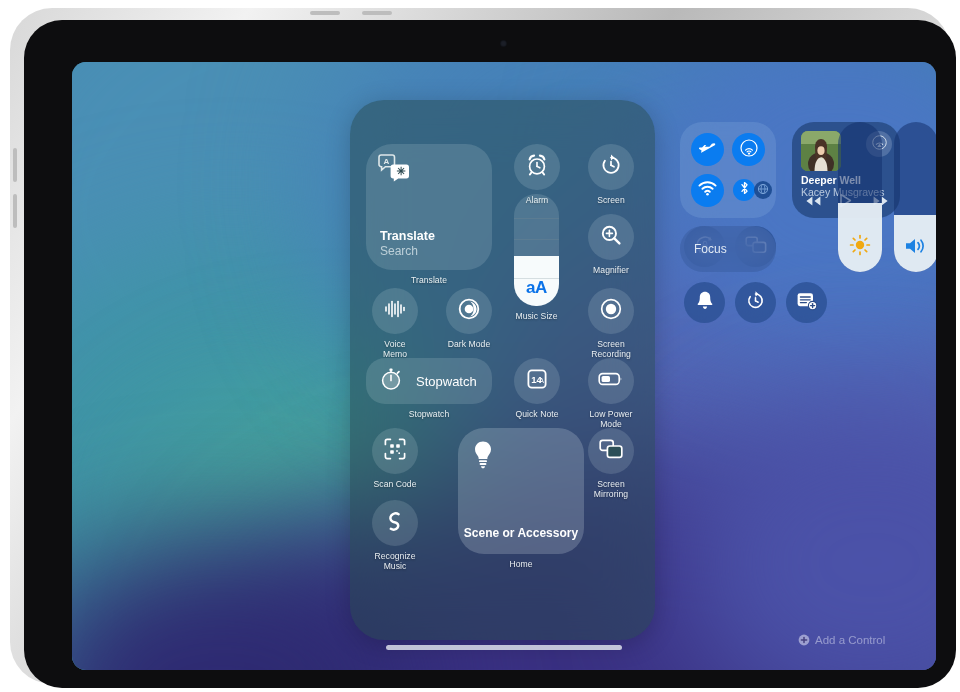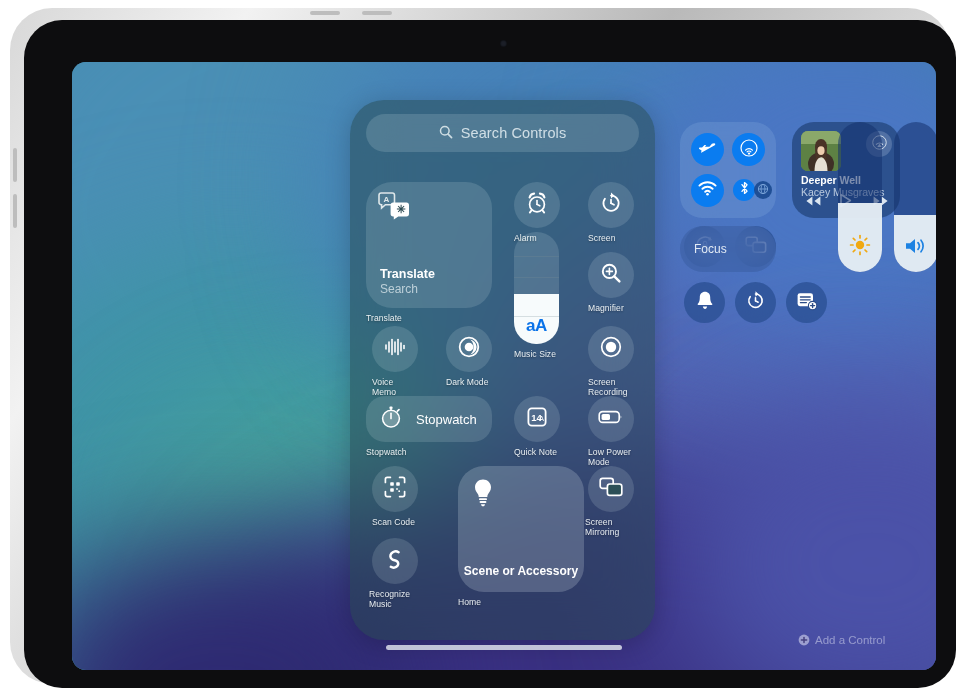--- a/index.html
+++ b/index.html
@@ -108,21 +108,21 @@
     border-radius: 19px;
     background: rgba(215,235,238,0.155);
   }
   .tile-big {
     border-radius: 26px;
     background: rgba(215,235,238,0.155);
     position: relative;
   }
   .cap {
     margin-top: 5px;
-    text-align: left;
+    text-align: center;
     font-size: 8.6px;
     line-height: 10px;
     color: rgba(248,252,253,0.93);
     letter-spacing: .05px;
     text-shadow: 0 1px 2px rgba(0,0,0,.35);
   }
   .tile-title {
     position: absolute; left: 14px; bottom: 27px;
     font-size: 12.5px; font-weight: bold; color: #fff;
   }
@@ -279,29 +279,20 @@
         <div class="wl" style="left:250px;top:-120px;width:520px;height:480px;background:#4681b8;"></div>
         <div class="wl" style="left:400px;top:120px;width:620px;height:560px;background:#5365b4;"></div>
         <div class="wl" style="left:150px;top:400px;width:760px;height:420px;background:#3a3183;"></div>
         <div class="wl" style="left:-60px;top:470px;width:420px;height:320px;background:#2e2a72;"></div>
         <div class="wl" style="left:560px;top:-60px;width:420px;height:360px;background:#4a76c4;"></div>
         <div class="wl" style="left:600px;top:330px;width:400px;height:340px;background:#4b52a8;"></div>
       </div>
 
       <div id="controls-panel">
 
-        <div id="search-bar">
-          <span>
-            <svg width="14" height="14" viewBox="0 0 14 14">
-              <circle cx="5.8" cy="5.8" r="4.3" fill="none" stroke="#eaf2f4" stroke-width="1.5"></circle>
-              <line x1="9.1" y1="9.1" x2="12.6" y2="12.6" stroke="#eaf2f4" stroke-width="1.6" stroke-linecap="round"></line>
-            </svg>
-          </span>
-          <span>Search Controls</span>
-        </div>
 
         <div id="ctrl-grid">
 
           <div class="cell" style="left:0px;top:18px;width:126px;">
             <div class="tile-big" style="width:126px;height:126px;">
               <span style="position:absolute;left:11px;top:10px;">
                 <svg width="34" height="28" viewBox="0 0 34 28">
                   <path d="M2 3.2A2.2 2.2 0 0 1 4.2 1h11.1a2.2 2.2 0 0 1 2.2 2.2v7.3a2.2 2.2 0 0 1-2.2 2.2H8.4L4.6 16v-3.3H4.2A2.2 2.2 0 0 1 2 10.5z" fill="none" stroke="#dfe8ea" stroke-width="1.6"></path>
                   <text x="6.4" y="10.2" font-family="Liberation Sans, sans-serif" font-size="8" font-weight="bold" fill="#dfe8ea">A</text>
                   <path d="M13.6 13.2A2.6 2.6 0 0 1 16.2 10.6h13.2A2.6 2.6 0 0 1 32 13.2v8.6a2.6 2.6 0 0 1-2.6 2.6h-8.1L16.8 27.6v-3.2h-.6a2.6 2.6 0 0 1-2.6-2.6z" fill="#ffffff"></path>

